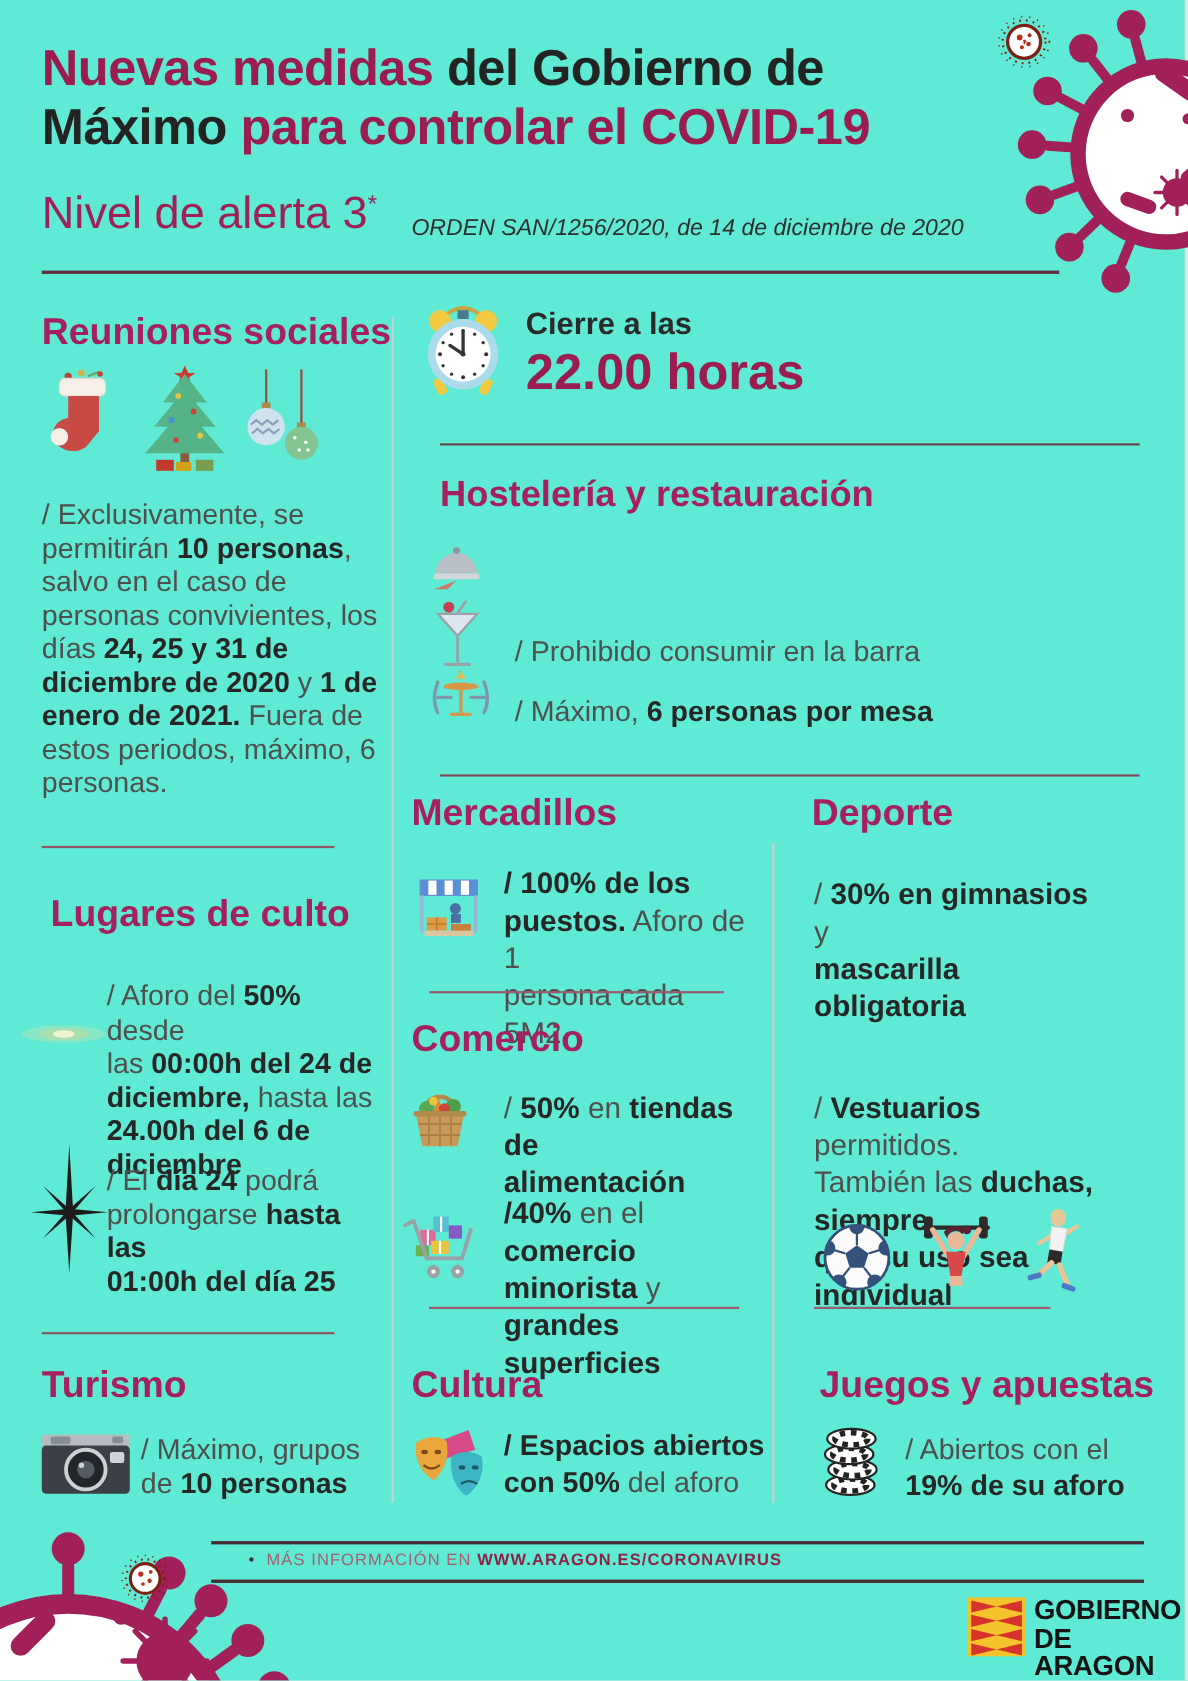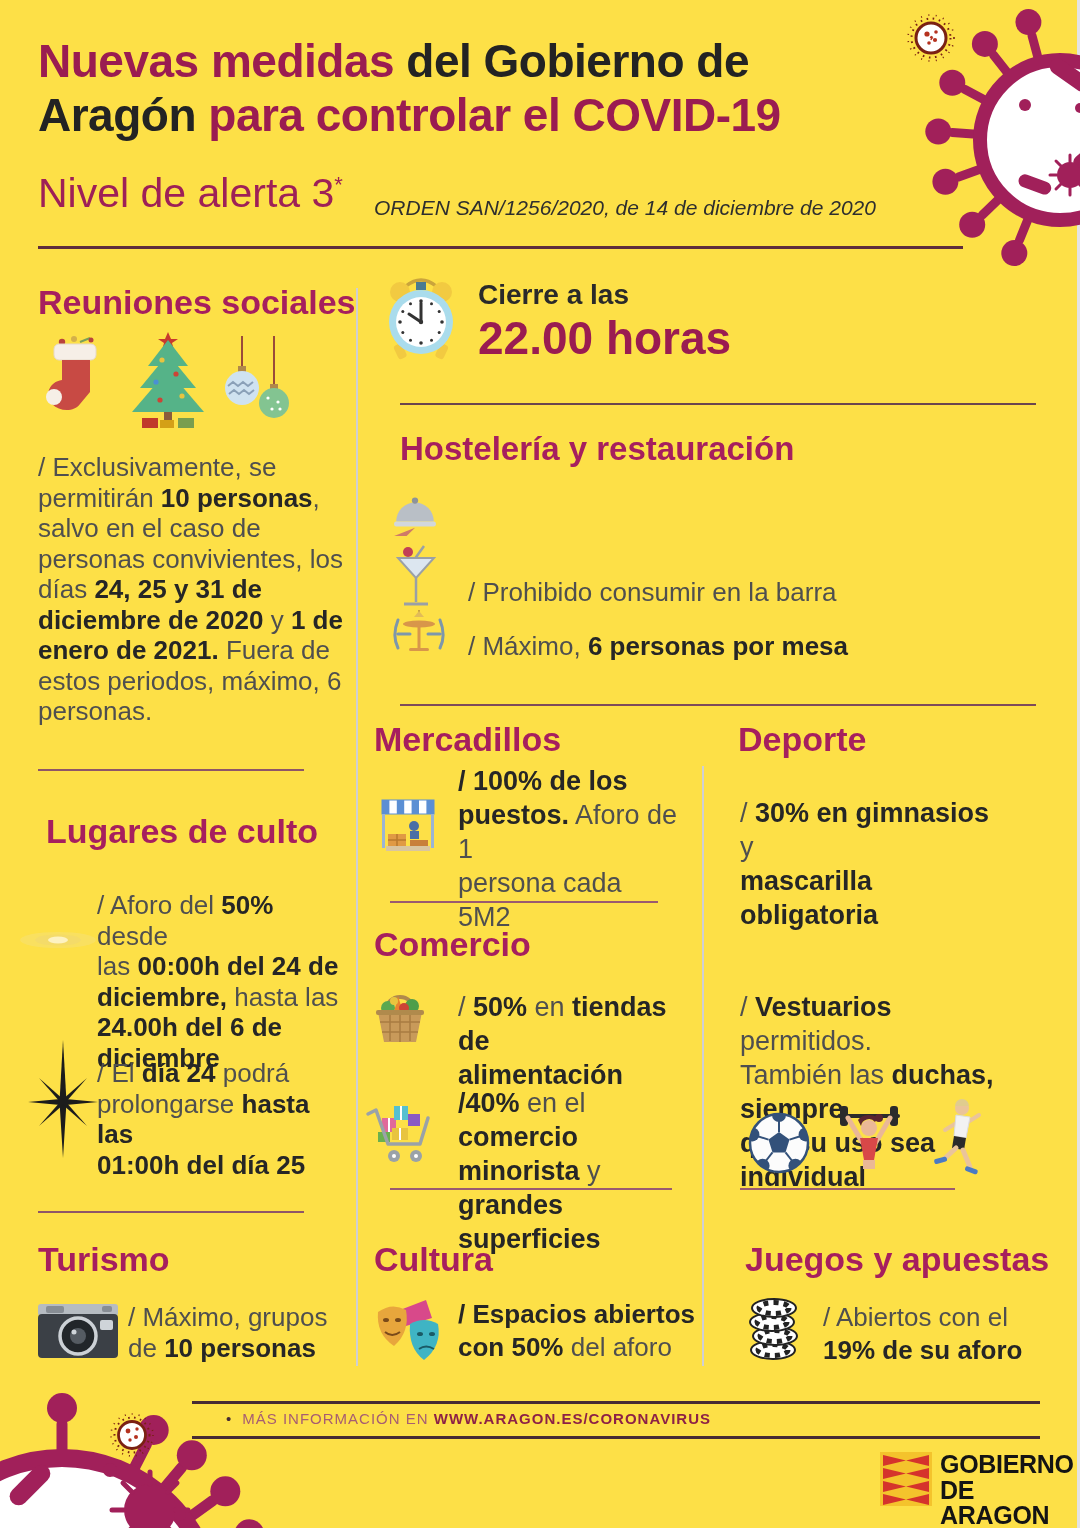--- a/index.html
+++ b/index.html
@@ -1,16 +1,16 @@
 <!DOCTYPE html>
 <html><head>
 <meta charset="utf-8">
 <style>
   html,body{margin:0;padding:0;background:#f0f0f0}
-  .page{position:relative;width:1080px;height:1528px;background:#fde047;overflow:hidden;
+  .page{position:relative;width:1080px;height:1528px;background:#5eead4;overflow:hidden;
         font-family:"Liberation Sans","DejaVu Sans",sans-serif;color:#4f4f4f;
         box-shadow:inset -3px 0 0 #e3e3e5}
   .abs{position:absolute}
   .rich{white-space:pre-line}
   .rich .b{font-weight:700;color:#262626}
   .rich .a{color:#9a1c51}
   .title{font-size:46px;line-height:54px;font-weight:600;color:#232323;letter-spacing:-0.5px}
   .title .a{font-weight:800}
   .alert{font-size:41px;color:#9e2057;font-weight:500}
   .alert sup{font-size:22px}
@@ -27,21 +27,21 @@
   .footer-info .b{font-weight:700;color:#8d2146}
   .logo-text{font-size:25px;line-height:25.5px;font-weight:800;color:#141414;letter-spacing:-0.3px}
 </style>
 </head>
 <body>
 
 <div class="page">
 
   <div class="abs title" style="left:38px;top:34px;width:860px">
     <div class="rich"><span class="b a">Nuevas medidas</span><span> del Gobierno de</span></div>
-    <div class="rich"><span>Aragón </span><span class="b a">para controlar el COVID-19</span></div>
+    <div class="rich"><span>Máximo </span><span class="b a">para controlar el COVID-19</span></div>
   </div>
 
   <div class="abs alert" style="left:38px;top:170px"><span>Nivel de alerta 3</span><sup>*</sup></div>
   <div class="abs order" style="left:374px;top:196px">ORDEN SAN/1256/2020, de 14 de diciembre de 2020</div>
 
   <svg class="abs" style="left:905px;top:12px" width="52" height="52" viewBox="0 0 52 52">
     <circle cx="26" cy="26" r="23" fill="none" stroke="#7b2113" stroke-width="1.6" stroke-dasharray="1,6.5"></circle>
     <circle cx="26" cy="26" r="19.5" fill="none" stroke="#7b2113" stroke-width="2" stroke-dasharray="1.6,4.6"></circle>
     <circle cx="26" cy="26" r="15" fill="#fff" stroke="#7b2113" stroke-width="3"></circle>
     <circle cx="22" cy="22" r="2.6" fill="#b5321f"></circle>
@@ -272,21 +272,21 @@
     </g>
     <rect x="2" y="16" width="3" height="34" fill="#9bb4d4"></rect>
       <rect x="51" y="16" width="3" height="34" fill="#9bb4d4"></rect>
     <circle cx="34" cy="28" r="5" fill="#4a6fa5"></circle>
       <rect x="30" y="33" width="9" height="8" fill="#4a6fa5"></rect>
     <rect x="8" y="36" width="18" height="12" fill="#e09a44"></rect>
       <path d="M8,42 h18 M17,36 v12" stroke="#b87a2e" stroke-width="1.5"></path>
     <rect x="30" y="42" width="18" height="7" fill="#c87f3a"></rect>
     <rect x="6" y="48" width="44" height="5" fill="#d9c5a0"></rect>
   </svg>
-  <div class="abs rich body27" style="left:458px;top:764px;width:220px"><span class="b">/ </span><span class="b">100% de los
+  <div class="abs rich body27" style="left:458px;top:786px;width:220px"><span class="b">/ </span><span class="b">100% de los
 puestos.</span><span> Aforo de 1
 persona cada 5M2</span></div>
 
   <div class="hline" style="left:390px;top:901px;width:268px;background:#9a5a70"></div>
 
   <div class="abs sec-h" style="left:374px;top:925px">Comercio</div>
   <svg class="abs" style="left:374px;top:986px" width="52" height="60" viewBox="0 0 52 60">
     <path d="M12,26 C12,6 40,6 40,26" stroke="#b08a4c" stroke-width="4" fill="none"></path>
     <circle cx="14" cy="22" r="7" fill="#5aa850"></circle>
       <circle cx="38" cy="20" r="7" fill="#4f9e4a"></circle>

